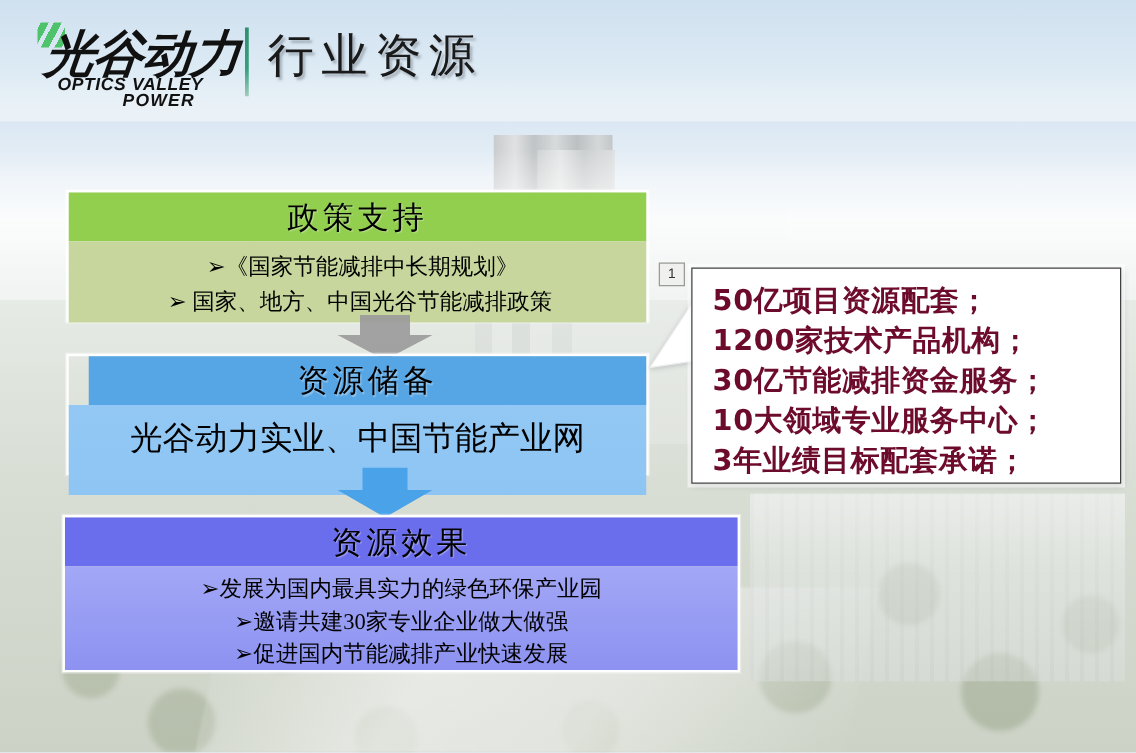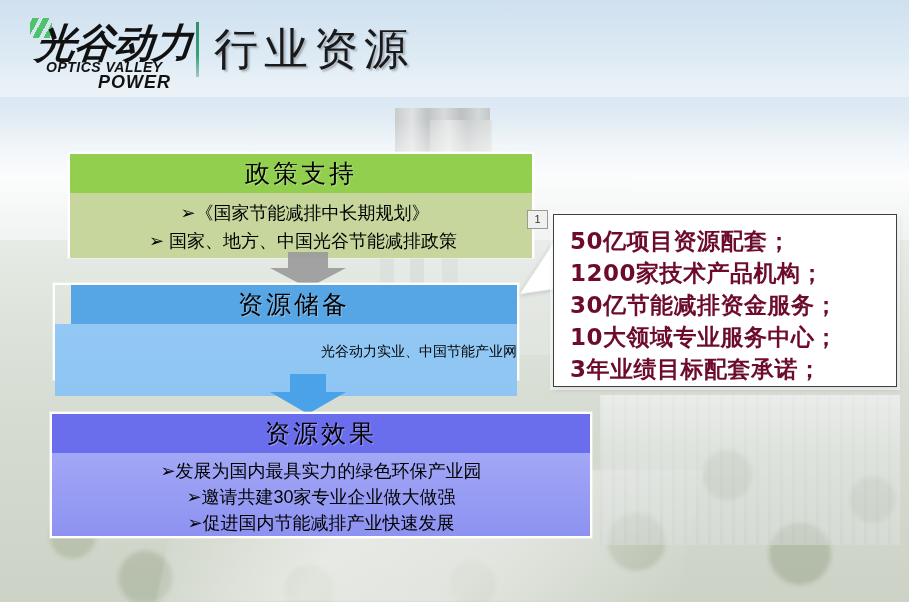--- a/index.html
+++ b/index.html
@@ -107,64 +107,64 @@
       linear-gradient(-62deg,transparent 0 8%,#4fc36b 8% 26%,transparent 26% 40%,#4fc36b 40% 60%,transparent 60% 72%,#4fc36b 72% 92%,transparent 92%);
   }
   .logo-en1{
     position:absolute;left:18px;top:43px;
     font-family:"Liberation Sans","DejaVu Sans",sans-serif;
     font-style:italic;font-weight:bold;font-size:14px;letter-spacing:.5px;color:#111;
   }
   .logo-en2{
     position:absolute;left:70px;top:56px;
     font-family:"Liberation Sans","DejaVu Sans",sans-serif;
-    font-style:italic;font-weight:bold;font-size:18px;letter-spacing:1px;color:#111;
+    font-style:italic;font-weight:bold;font-size:14px;letter-spacing:1px;color:#111;
   }
   .divider{
     position:absolute;left:196px;top:22px;width:3px;height:55px;
     background:linear-gradient(180deg,#2f8f6e 0%,#35a07c 60%,#9fcdbd 100%);
   }
   .header-title{
     position:absolute;left:214px;top:20px;
     font-family:"DejaVu Serif","Liberation Serif",serif;
-    font-size:44px;color:#1a1a1a;letter-spacing:6px;white-space:nowrap;
+    font-size:37px;color:#1a1a1a;letter-spacing:6px;white-space:nowrap;
     text-shadow:2px 2px 2px rgba(120,130,140,.55);
   }
 
   
   .fbox{
     position:absolute;
     border:2px solid #ffffff;
     box-shadow:0 0 0 1px rgba(255,255,255,.35);
     box-sizing:border-box;
   }
   .fbox .fhead{
     text-align:center;
     font-family:"DejaVu Serif","Liberation Serif",serif;
     font-size:25px;color:#000;letter-spacing:3px;
     line-height:39px;height:39px;
     text-shadow:1px 1px 1px rgba(255,255,255,.35);
   }
   .fbox .fbody{
-    font-family:Liberation Sans, sans-serif;
+    font-family:Liberation Serif, serif;
     color:#000;text-align:center;
   }
 
   
-  #box-policy{left:68px;top:152px;width:466px;height:106px;}
+  #box-policy{left:53px;top:152px;width:466px;height:106px;}
   #box-policy .fhead{background:#92cf4f;}
   #box-policy .fbody{background:#c6d69c;height:65px;font-size:18px;padding-top:6px;box-sizing:border-box;}
   #box-policy .fbody .li{line-height:28px;white-space:nowrap;}
   #box-policy .fbody .li.l1{padding-left:8px;}
   #box-policy .fbody .li.l2{padding-left:4px;}
 
   
   #box-reserve{left:53px;top:283px;width:466px;height:97px;}
   #box-reserve .fhead{background:#56a5e4;margin-left:16px;}
-  #box-reserve .fbody{background:linear-gradient(180deg,#93c8f4 0%,#8ec5f3 100%);height:72px;font-size:14px;line-height:54px;text-align:right;}
+  #box-reserve .fbody{background:linear-gradient(180deg,#93c8f4 0%,#8ec5f3 100%);height:72px;font-size:26px;line-height:54px;}
 
   
   #box-effect{left:50px;top:412px;width:542px;height:126px;}
   #box-effect .fhead{background:#6a6dec;}
   #box-effect .fbody{background:linear-gradient(180deg,#a2a7f6 0%,#8d92f1 100%);height:83px;font-size:18px;padding-top:5px;box-sizing:border-box;}
   #box-effect .fbody .li{line-height:26px;white-space:nowrap;}
 
   
   .arrow{position:absolute;}
   #arrow-1{left:266px;top:252px;width:84px;height:36px;}

